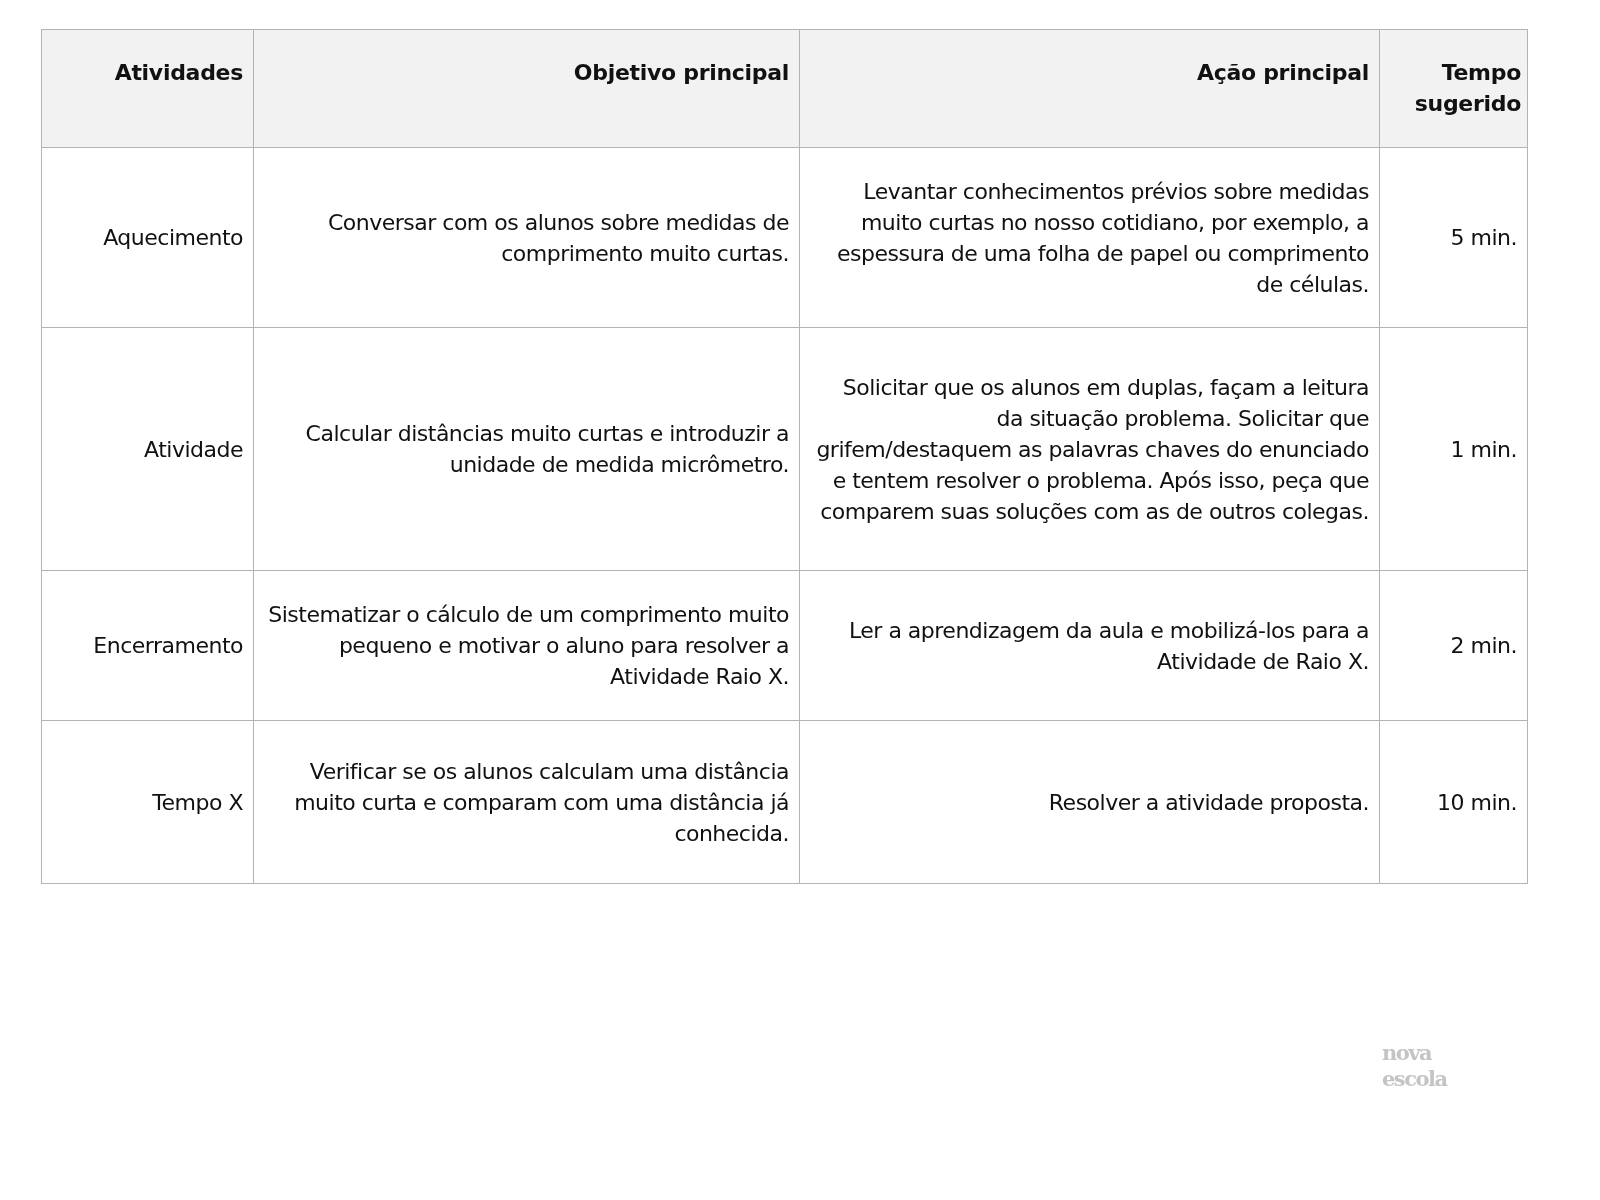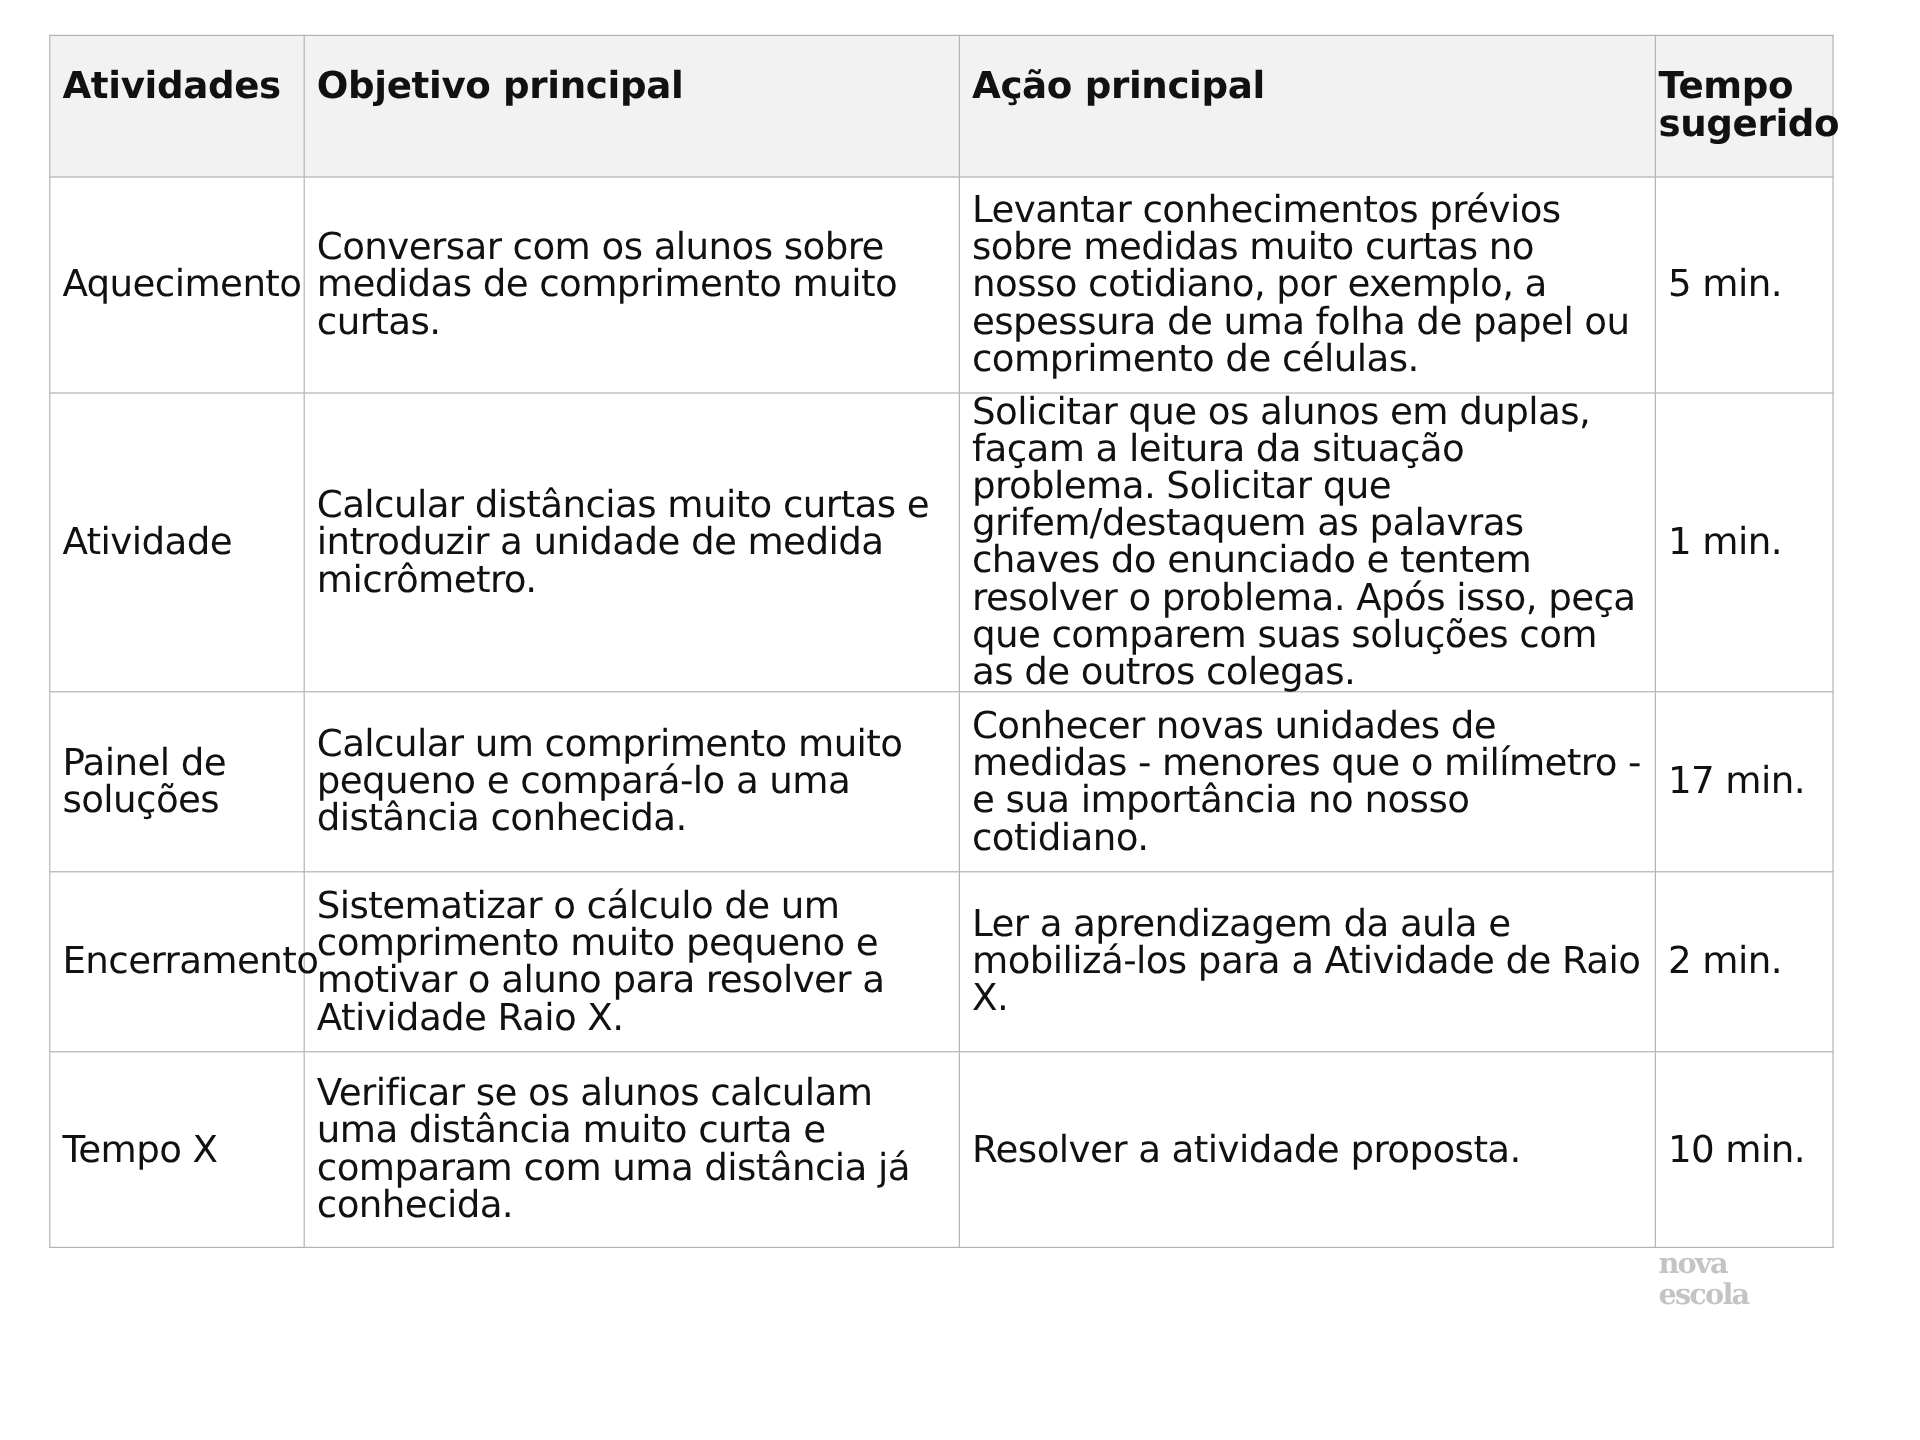--- a/index.html
+++ b/index.html
@@ -17,23 +17,23 @@
     .plan-table {
       position: absolute;
       left: 41px;
       top: 29px;
       border-collapse: collapse;
       table-layout: fixed;
       width: 1486px;
     }
     .plan-table th, .plan-table td {
       border: 1.5px solid #b3b3b3;
-      text-align: left;
+      text-align: right;
       padding: 0 10px;
-      font-size: 31px;
+      font-size: 22px;
       line-height: 31px;
       letter-spacing: -0.5px;
     }
     .plan-table th {
       background: #f2f2f2;
       font-weight: bold;
       vertical-align: top;
       padding-top: 27px;
       height: 90px;
       letter-spacing: -0.3px;
@@ -58,21 +58,21 @@
     .row-5 td { height: 162px; }
 
     .brand-logo {
       position: absolute;
       left: 1382px;
       top: 1040px;
       width: 112px;
       font-family: "DejaVu Serif", "Liberation Serif", serif;
       font-weight: bold;
       color: #c4c4c4;
-      font-size: 24px;
+      font-size: 21px;
       line-height: 26px;
       letter-spacing: -1.5px;
     }
     .brand-logo span {
       display: block;
     }
   </style>
 </head>
 <body>
 
@@ -97,26 +97,20 @@
       <td>Conversar com os alunos sobre medidas de comprimento muito curtas.</td>
       <td>Levantar conhecimentos prévios sobre medidas muito curtas no nosso cotidiano, por exemplo, a espessura de uma folha de papel ou comprimento de células.</td>
       <td>5 min.</td>
     </tr>
     <tr class="row-2">
       <td>Atividade</td>
       <td>Calcular distâncias muito curtas e introduzir a unidade de medida micrômetro.</td>
       <td>Solicitar que os alunos em duplas,  façam a leitura da situação problema. Solicitar que grifem/destaquem as palavras chaves do enunciado e tentem resolver o problema. Após isso, peça que comparem suas soluções com as de outros colegas.</td>
       <td>1 min.</td>
     </tr>
-    <tr class="row-3">
-      <td>Painel de soluções</td>
-      <td>Calcular um comprimento muito pequeno e compará-lo a uma distância conhecida.</td>
-      <td>Conhecer novas unidades de medidas - menores que o milímetro - e sua importância no nosso cotidiano.</td>
-      <td>17 min.</td>
-    </tr>
     <tr class="row-4">
       <td>Encerramento</td>
       <td>Sistematizar o cálculo de um comprimento muito pequeno e motivar o aluno para resolver a Atividade Raio X.</td>
       <td>Ler a aprendizagem da aula e mobilizá-los para a Atividade de Raio X.</td>
       <td>2 min.</td>
     </tr>
     <tr class="row-5">
       <td>Tempo X</td>
       <td>Verificar se os alunos calculam uma distância muito curta e comparam com uma distância já conhecida.</td>
       <td>Resolver a atividade proposta.</td>

